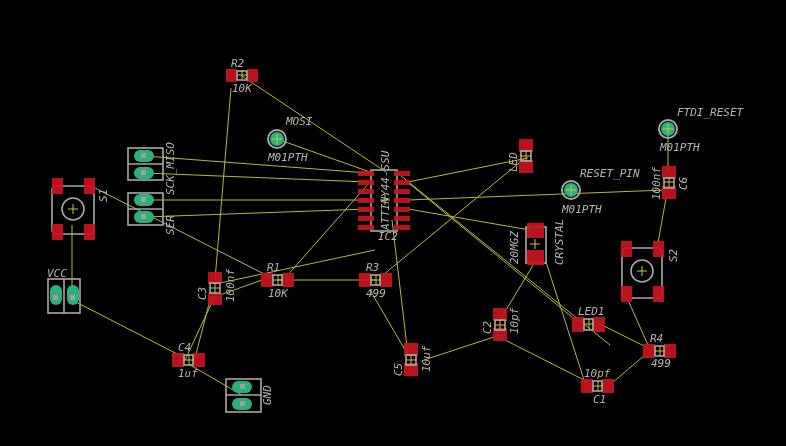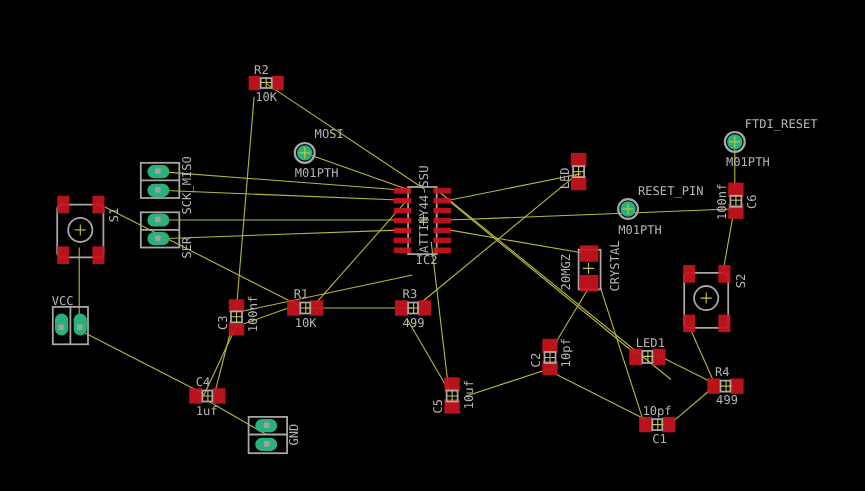--- a/index.html
+++ b/index.html
@@ -1,17 +1,17 @@
 <!DOCTYPE html>
 <html><head>
 <meta charset="utf-8">
 <style>
   html, body { margin:0; padding:0; background:#000; }
   body { width:786px; height:446px; overflow:hidden; position:relative; font-family:"DejaVu Sans Mono", monospace; }
-  #board { position:absolute; left:0; top:0; width:696px; height:446px; background:#000; }
+  #board { position:absolute; left:0; top:0; width:696px; height:446px; background:#000;font-style:italic; }
   svg text { font-family:"DejaVu Sans Mono", monospace; font-size:11px; fill:#b4b4b4; }
   .pad { fill:#c8141e; opacity:0.92; }
   .airwire { stroke:#b8b83a; stroke-width:1; fill:none; }
   .outline { stroke:#a8a8a8; stroke-width:1.6; fill:none; }
   .cross { stroke:#c8c83c; stroke-width:1; }
   .thpad { fill:#2ab07a; }
   .thring { fill:none; stroke:#a8a8a8; stroke-width:2; }
 </style>
 </head>
 <body>

